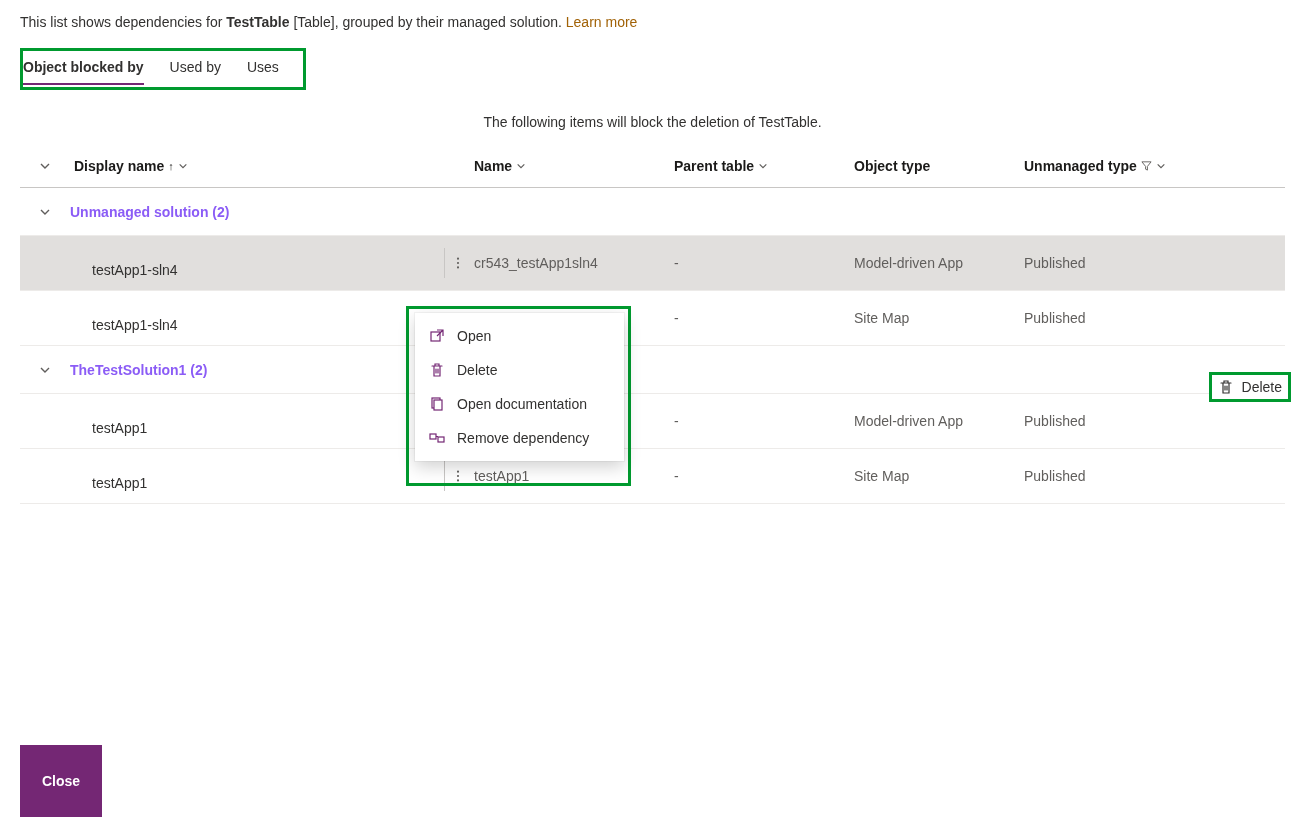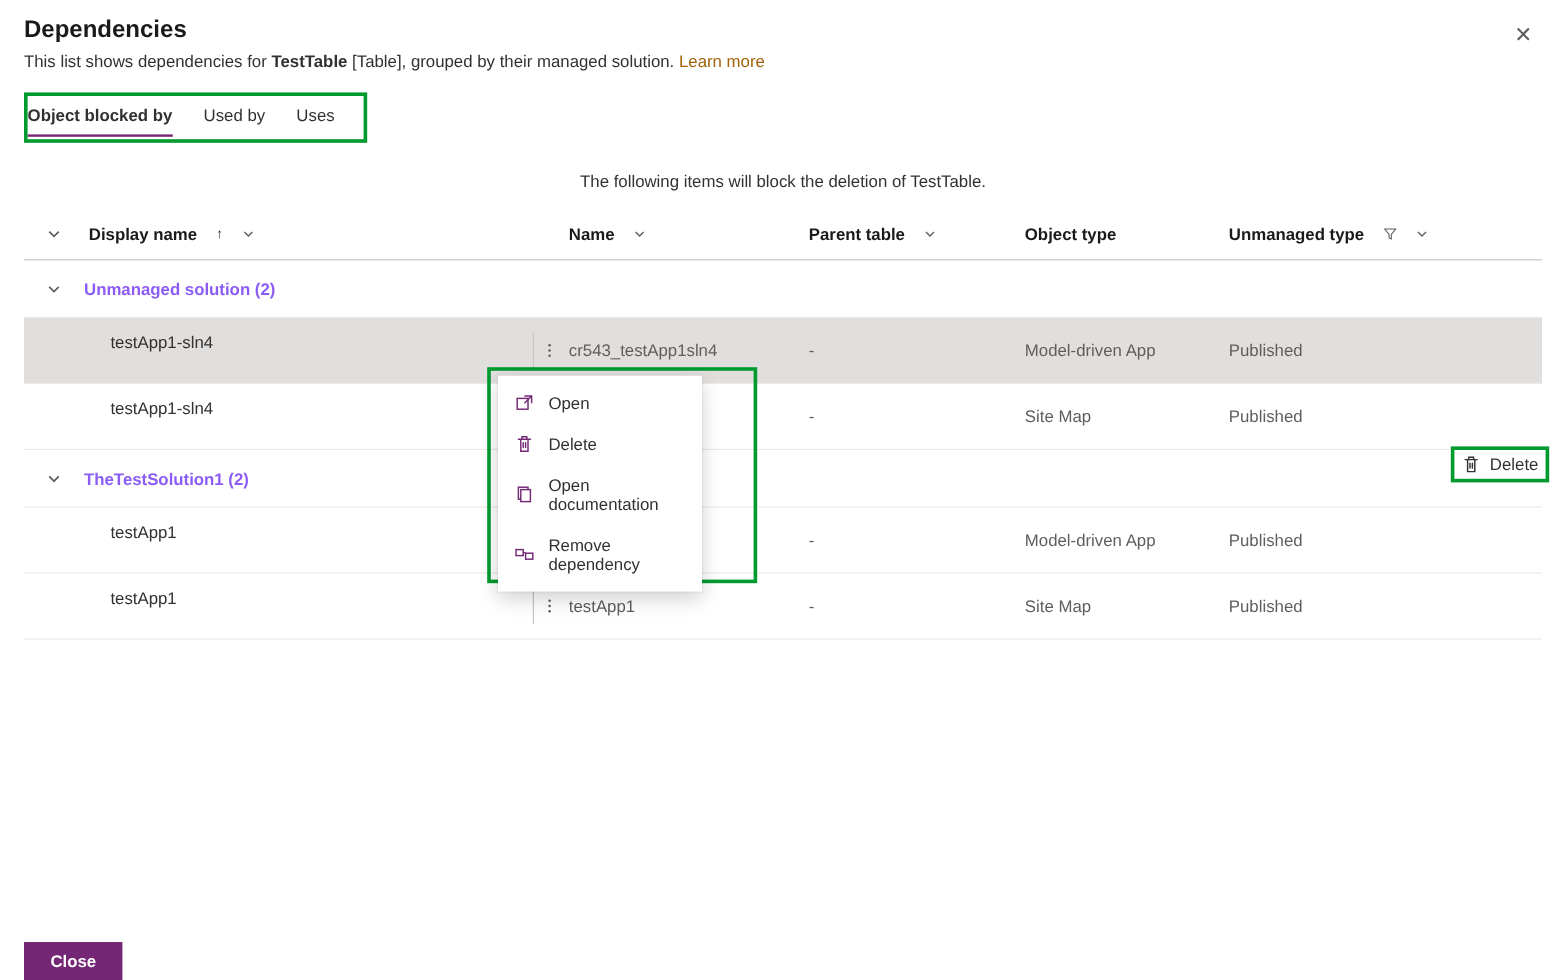--- a/index.html
+++ b/index.html
@@ -73,21 +73,21 @@
     border-bottom: 1px solid #edebe9;
     min-height: 44px;
   }
   .table-header {
     border-bottom: 1px solid #c8c6c4;
     font-weight: 600;
     color: #1b1a19;
     font-size: 14px;
     padding: 6px 0;
   }
-  .th, .td { padding: 0 4px; display: flex; align-items: center; gap: 16px; }
+  .th, .td { padding: 0 4px; display: flex; align-items: center; gap: 4px; }
   .chev { font-size: 10px; color: #605e5c; display: inline-flex; align-items: center; }
   .chev svg { width: 10px; height: 10px; }
   .sort-up { font-size: 11px; }
   .filter-glyph { display:inline-flex; align-items:center; }
   .filter-glyph svg { width: 11px; height: 11px; }
 
   .group-row {
     display: grid;
     grid-template-columns: 50px 1fr auto;
     align-items: center;
@@ -99,39 +99,39 @@
   .row.selected { background: #e1dfdd; }
   .td .menu-btn {
     visibility: hidden;
     width: 26px; height: 30px;
     display: inline-flex; align-items: center; justify-content: center;
     color: #605e5c; cursor: pointer;
     border-left: 1px solid #c8c6c4;
   }
   .row.selected .td .menu-btn,
   .row.has-menu .td .menu-btn { visibility: visible; }
-  .display-cell { display: flex; justify-content: space-between; align-items: flex-start; padding-left: 22px; padding-right: 0; }
+  .display-cell { display: flex; justify-content: space-between; align-items: flex-end; padding-left: 22px; padding-right: 0; }
   .td, .group-row .label { color: #323130; }
   .td.dim, .group-row .label { color: #8b5cf6; }
   .row .td { font-weight: 400; color: #323130; }
   .row .td { font-size: 14px; }
   .row .td { padding-top: 12px; padding-bottom: 12px; }
   .row .td { color: #605e5c; }
   .row .td.first { color: #323130; }
   .row .td.first .text { color: #323130; }
 
   .chevron-cell { display:flex; justify-content:center; }
   .chevron-cell svg { width:12px; height:12px; stroke:#605e5c; }
 
   
   .ctx-menu {
     position: absolute;
     top: 313px;
     left: 415px;
-    width: 170px;
+    width: 209px;
     background: #fff;
     box-shadow: 0 6px 16px rgba(0,0,0,0.18), 0 0 0 1px rgba(0,0,0,0.04);
     padding: 6px 0;
     z-index: 30;
   }
   .ctx-border {
     position: absolute;
     top: 306px;
     left: 406px;
     width: 225px;
@@ -166,34 +166,30 @@
   
   .footer {
     position: absolute;
     bottom: 0; left: 0; right: 0;
     padding: 0 20px 0 20px;
   }
   .close-btn {
     background: #742774;
     color: #fff;
     border: none;
-    padding: 8px 22px;
+    padding: 28px 22px;
     font-size: 14px;
     font-weight: 600;
     cursor: pointer;
   }
 </style>
 </head>
 <body>
 
 <div class="header">
-  <div class="title-row">
-    <h1>Dependencies</h1>
-    <span class="close-x">✕</span>
-  </div>
   <p class="subtitle">
     <span>This list shows dependencies for </span><span class="bold">TestTable</span><span> [Table], grouped by their managed solution. </span><a href="#">Learn more</a>
   </p>
 
   <div class="tabs-wrap">
     <div class="tabs">
       <div class="tab active">Object blocked by</div>
       <div class="tab">Used by</div>
       <div class="tab">Uses</div>
     </div>

